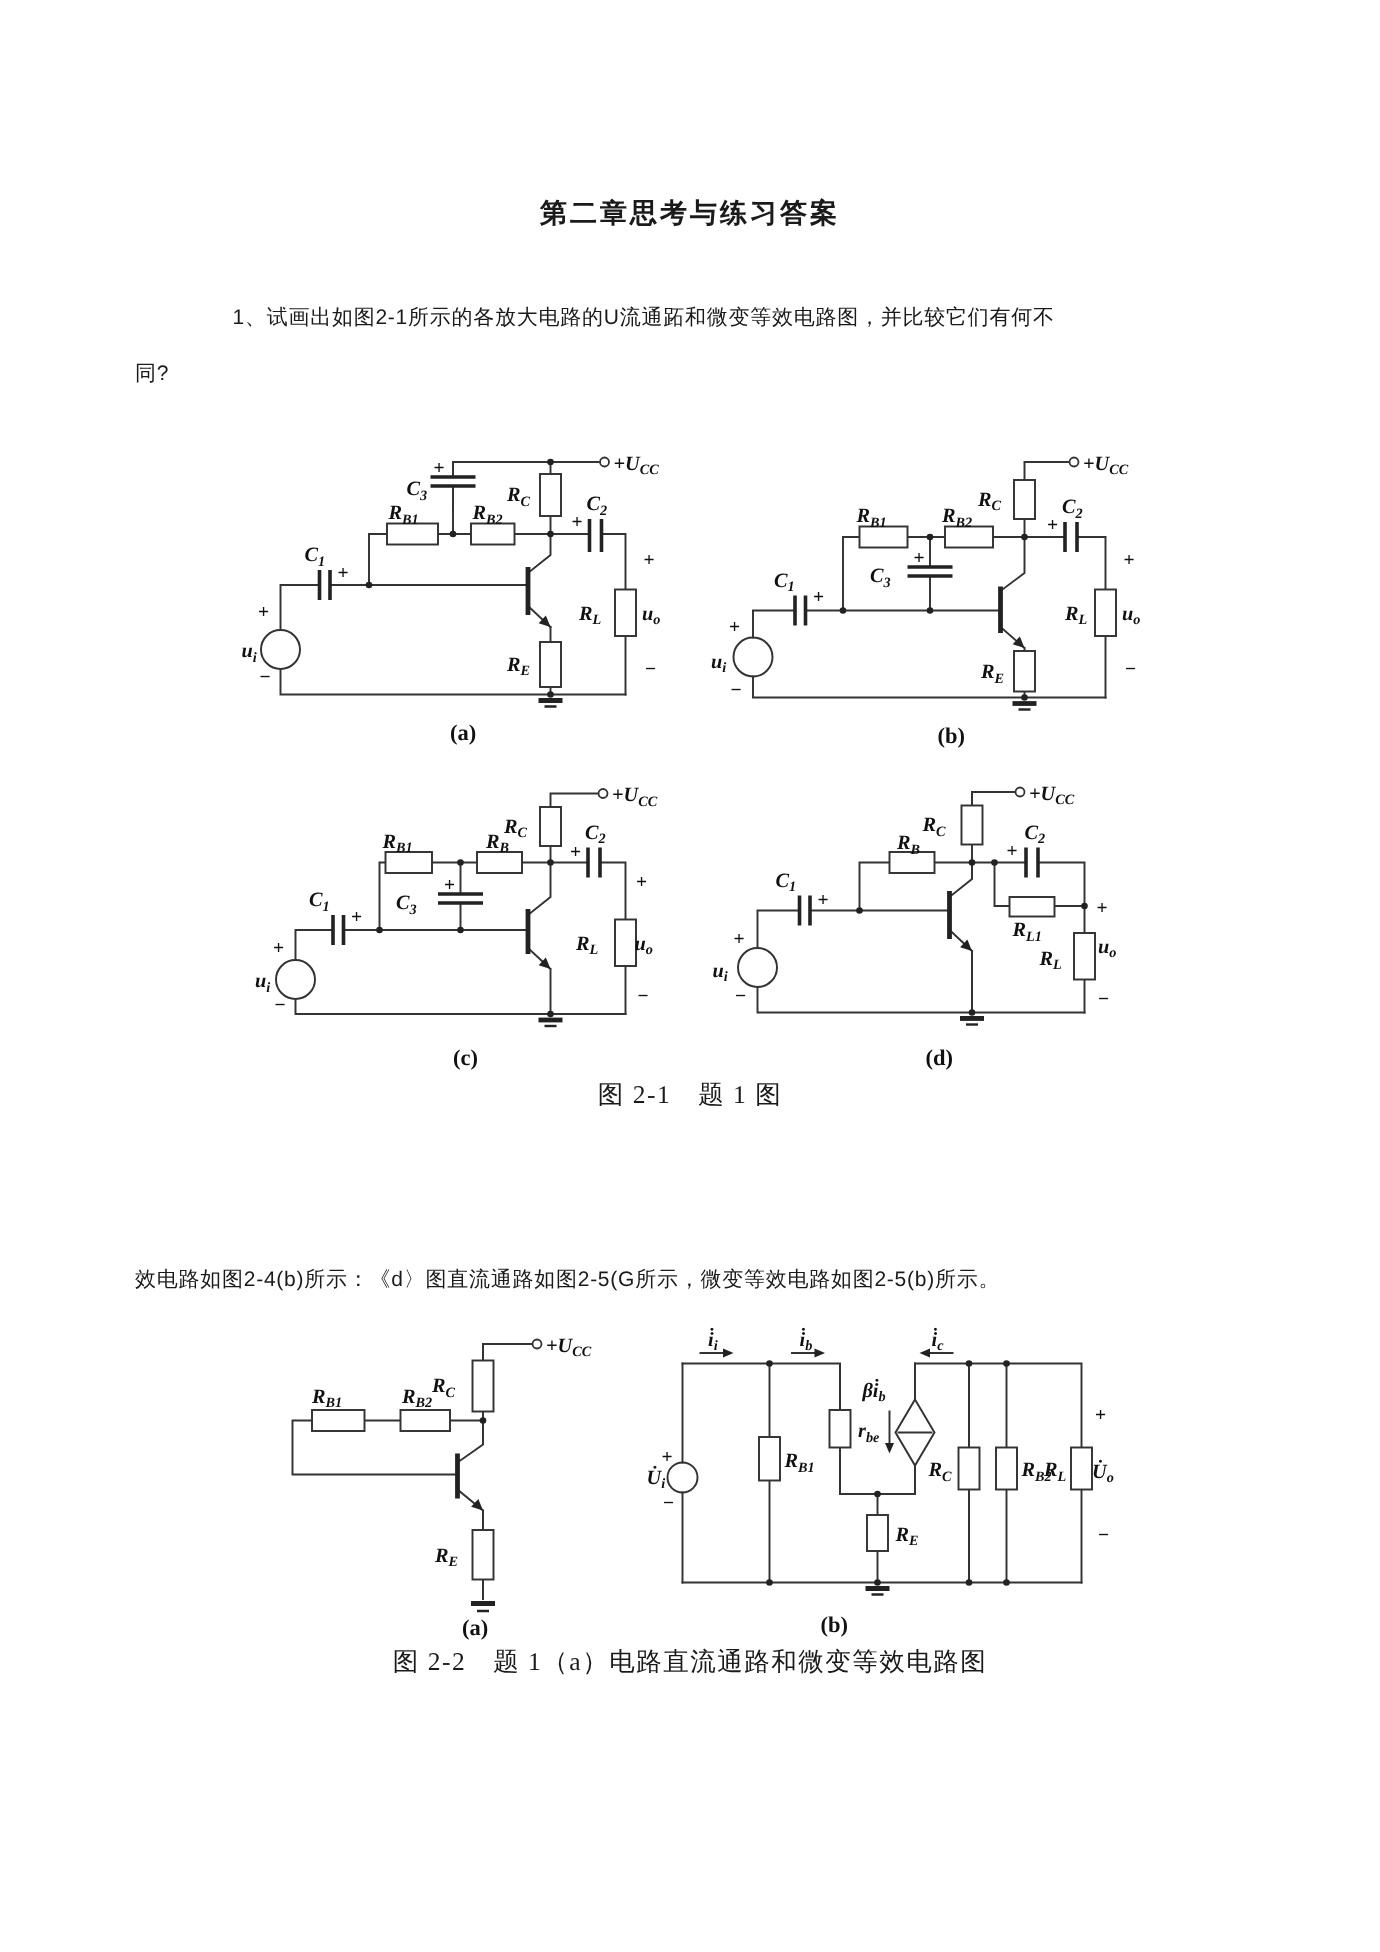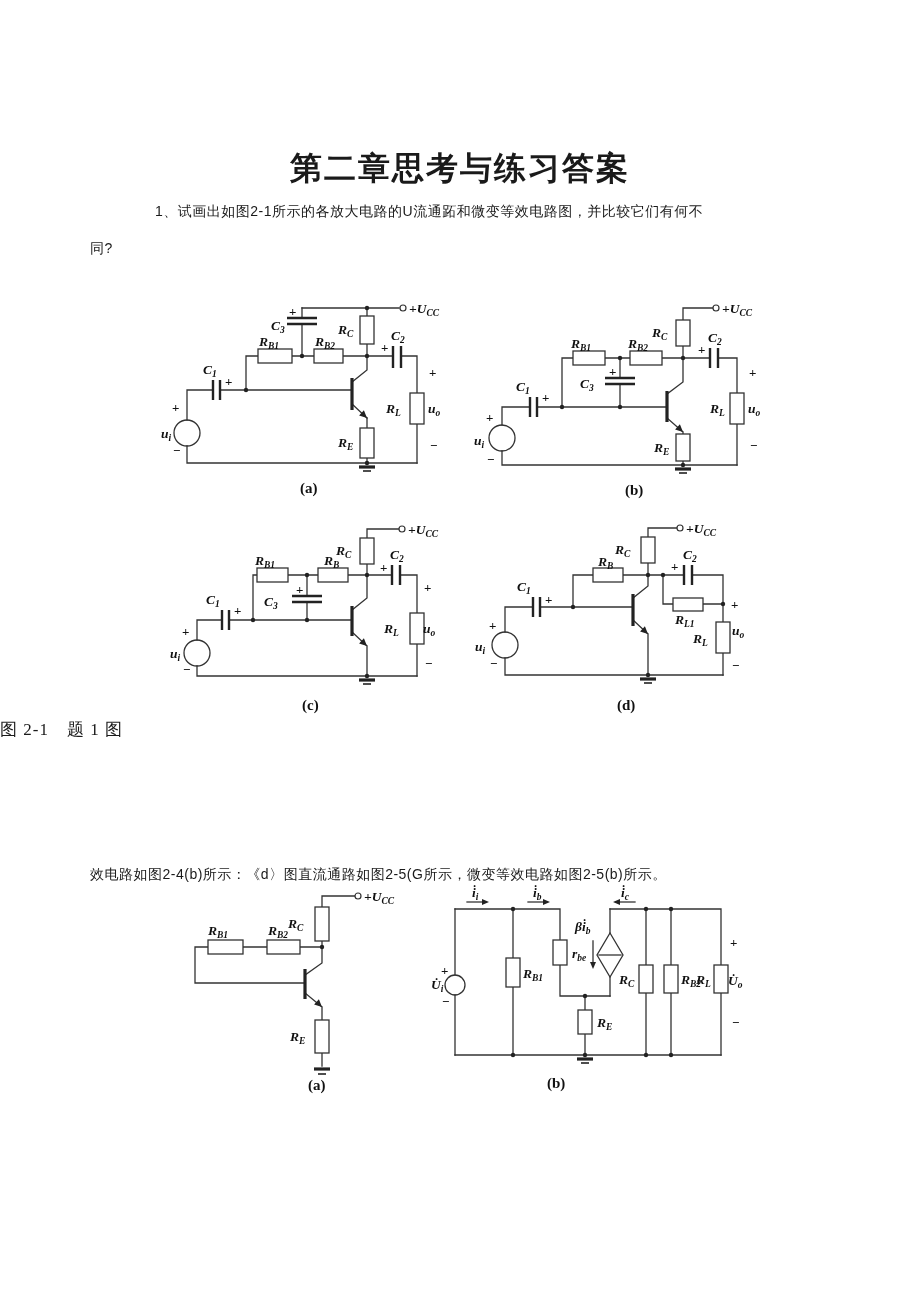--- a/index.html
+++ b/index.html
@@ -1,27 +1,27 @@
 <!DOCTYPE html>
 <html><head>
 <meta charset="utf-8">
 <style>
   html,body{margin:0;padding:0;background:#fff}
   .page{position:relative;width:920px;height:1301px;background:#ffffff;
         font-family:"Liberation Sans",sans-serif;color:#1a1a1a;overflow:hidden}
-  .title{position:absolute;top:147px;left:0;width:100%;margin:0;text-align:center;
-         font-size:32px;font-weight:bold;letter-spacing:2px;
+  .title{position:absolute;top:130px;left:0;width:100%;margin:0;text-align:center;
+         font-size:18px;font-weight:bold;letter-spacing:2px;
          font-family:"Liberation Sans",sans-serif}
   .tline{position:absolute;font-size:14px;white-space:nowrap;letter-spacing:.5px}
   .q1{left:155px;top:203px}
   .q2{left:90px;top:240px}
   .a1{left:155px;top:764px}
   .a2{left:90px;top:804px}
-  .a3{left:90px;top:866px}
-  .cap{position:absolute;left:0;width:100%;text-align:left;
+  .a3{left:90px;top:844px}
+  .cap{position:absolute;left:0;width:100%;text-align:center;
        font-family:"Liberation Serif",serif;font-size:17px;letter-spacing:1px}
   .cap21{top:718px}
   .cap22{top:1096px}
   .cv{position:absolute}
   
   .w{fill:none;stroke:#333;stroke-width:1.3;stroke-linecap:square}
   .p{fill:none;stroke:#222;stroke-width:2.4;stroke-linecap:butt}
   .bx{fill:#fff;stroke:#333;stroke-width:1.3}
   .dt{fill:#222;stroke:none}
   .bb{fill:none;stroke:#222;stroke-width:3.2}
@@ -397,14 +397,15 @@
       <text class="lbl" x="6" y="104"><tspan>U̇</tspan><tspan class="sub" dy="3">i</tspan></text>
       <text class="sgn" x="16" y="90">+</text>
       <text class="sgn" x="17" y="121">−</text>
       <text class="lbl" x="303" y="100"><tspan>U̇</tspan><tspan class="sub" dy="3">o</tspan></text>
       <text class="sgn" x="305" y="62">+</text>
       <text class="sgn" x="307" y="142">−</text>
       <text class="cp" x="122" y="203">(b)</text>
     </g>
   </svg>
 
+  <div class="cap cap22">图 2-2　题 1（a）电路直流通路和微变等效电路图</div>
 
 </div>
 
 </body></html>

